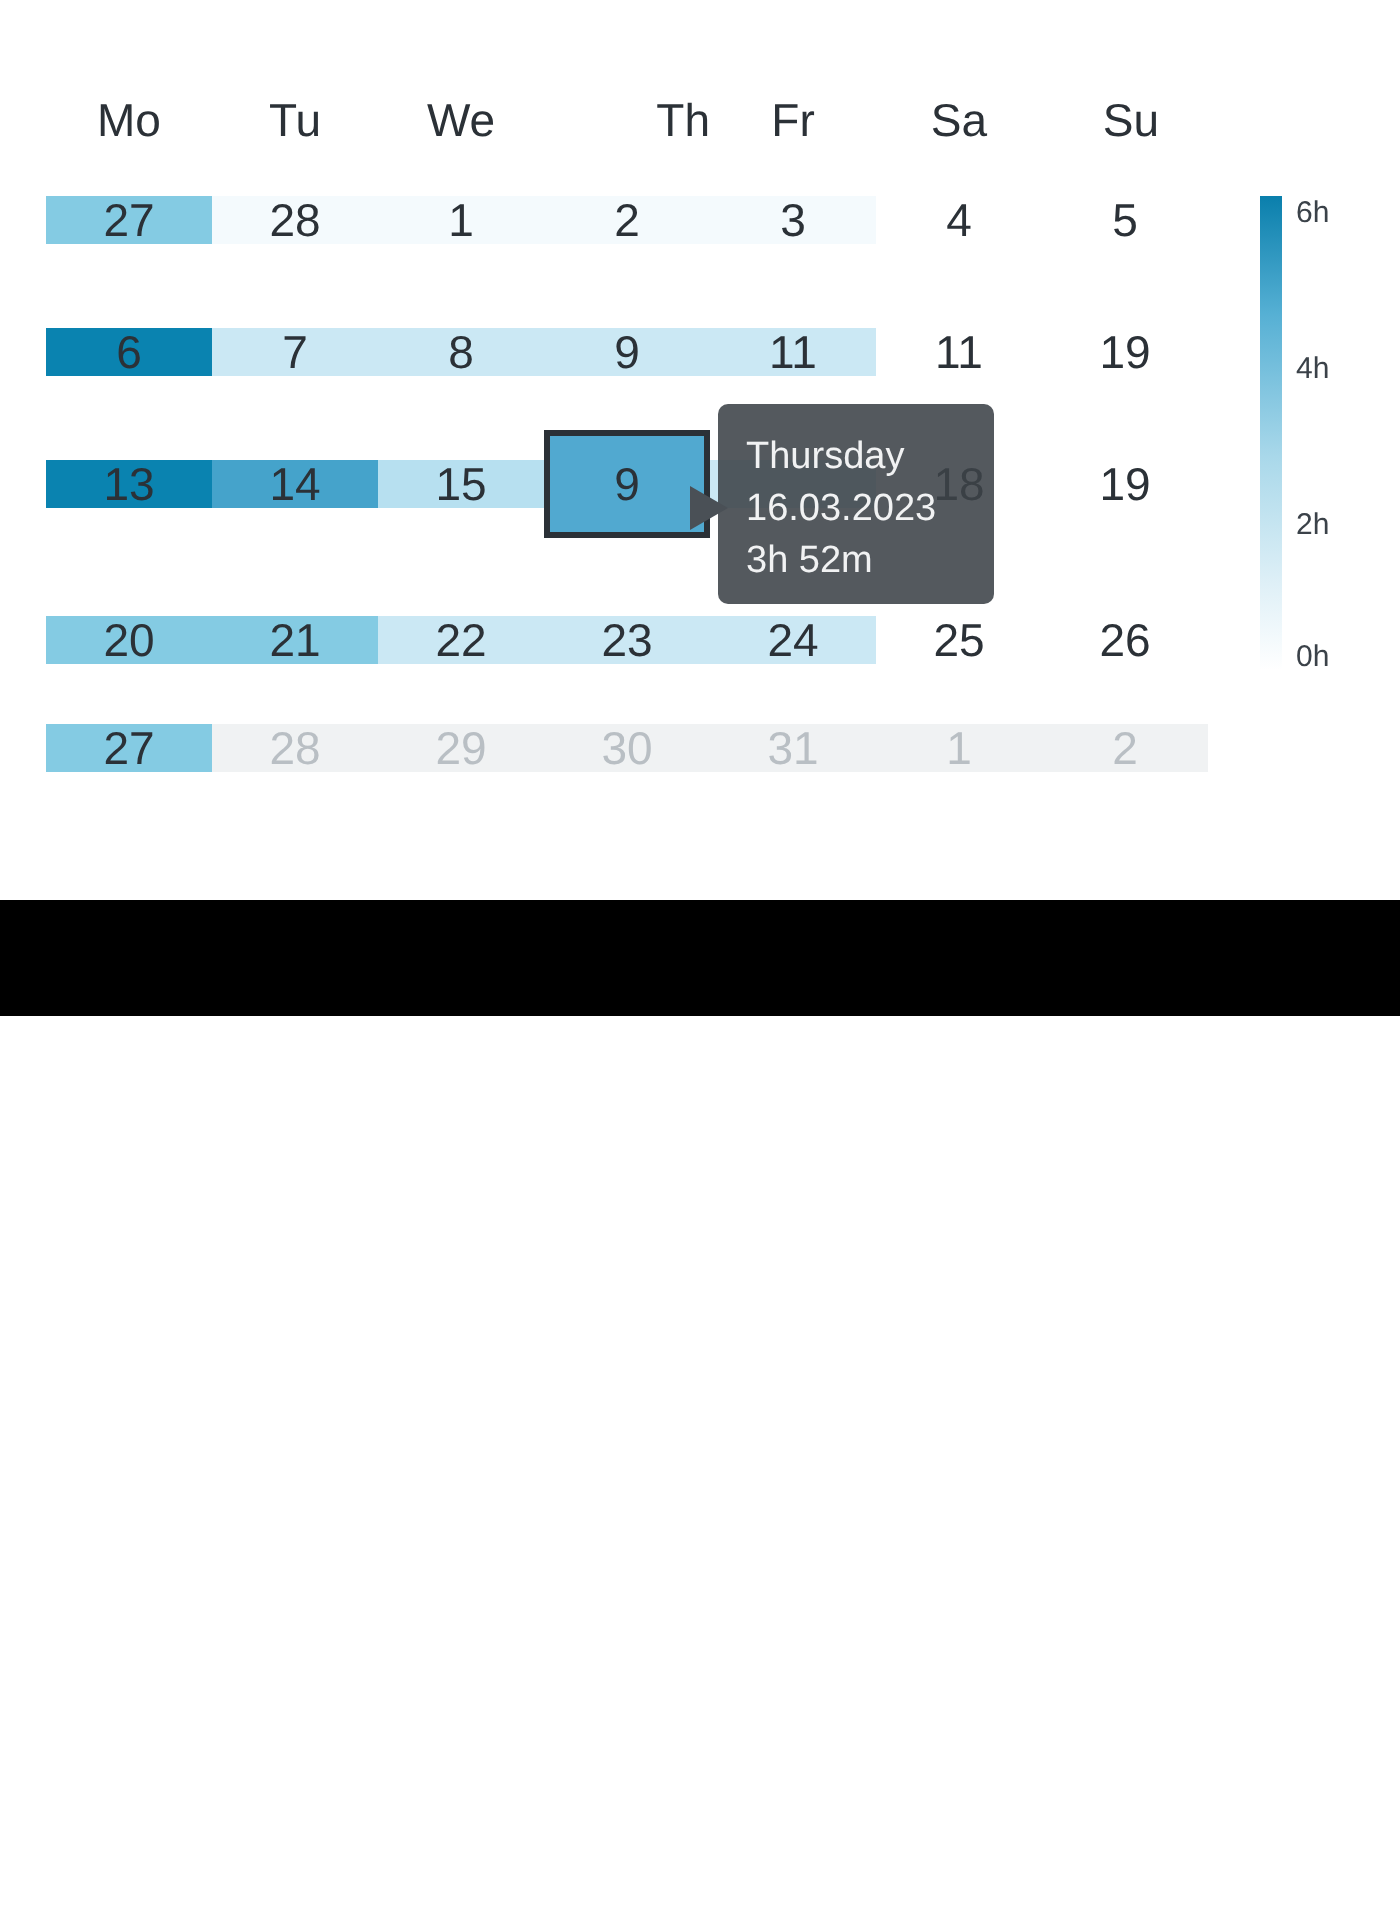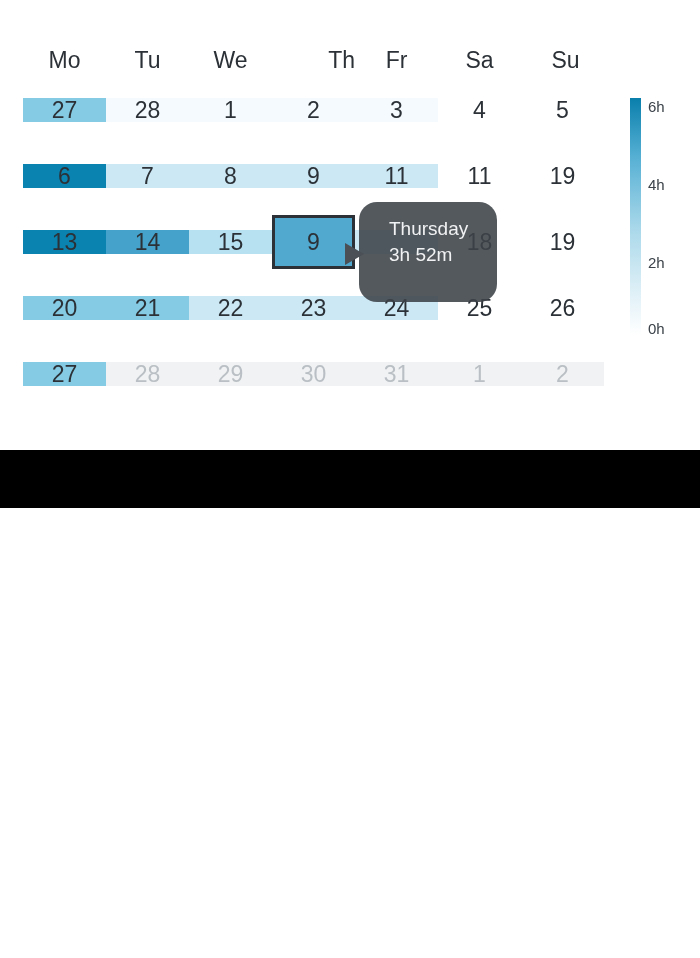--- a/index.html
+++ b/index.html
@@ -30,22 +30,22 @@
   }
   .cal-pointer{
     position:absolute;left:345px;top:243px;width:0;height:0;z-index:6;
     border-top:11px solid transparent;border-bottom:11px solid transparent;
     border-left:19px solid #4a5056;
   }
 
   
   #cal-tooltip{
     position:absolute;left:359px;top:202px;width:138px;height:100px;
-    background:rgba(60,66,72,.88);border-radius:18px;z-index:5;
-    padding:14px 0 0 30px;box-sizing:border-box;
+    background:rgba(60,66,72,.88);border-radius:5px;z-index:5;
+    padding:14px 0 0 14px;box-sizing:border-box;
   }
   #cal-tooltip div{
     font-size:19px;line-height:26px;color:#f1f2f3;white-space:nowrap;
   }
 
   
   #heat-legend{position:absolute;left:630px;top:98px;width:60px;height:245px;}
   #legend-bar{
     position:absolute;left:0;top:0;width:11px;height:237px;
     background:linear-gradient(to top,#ffffff 0%,#dff0f7 18%,#a9d8ea 45%,#56b0d4 75%,#0a7fac 100%);
@@ -107,21 +107,21 @@
         <div class="row-band" style="left: 249px; width: 83px; background: rgb(81, 169, 208);"></div>
         <div class="row-band" style="left: 332px; width: 83px; background: rgb(203, 232, 244);"></div>
         <div class="row-band" style="left: 415px; width: 166px; background: rgb(255, 255, 255);"></div>
         <div class="cal-cell" style="left: 0px;">13</div>
         <div class="cal-cell" style="left: 83px;">14</div>
         <div class="cal-cell" style="left: 166px;">15</div>
         <div class="cal-cell sel" style="left: 249px; background: rgb(81, 169, 208);">9</div>
         <div class="cal-cell" style="left: 415px;">18</div>
         <div class="cal-cell" style="left: 498px;">19</div>
       </div>
-      <div class="cal-row" style="top: 198px;">
+      <div class="cal-row" style="top: 210px;">
         <div class="row-band" style="left: 0px; width: 166px; background: rgb(132, 203, 227);"></div>
         <div class="row-band" style="left: 166px; width: 249px; background: rgb(203, 232, 244);"></div>
         <div class="row-band" style="left: 415px; width: 166px; background: rgb(255, 255, 255);"></div>
         <div class="cal-cell" style="left: 0px;">20</div>
         <div class="cal-cell" style="left: 83px;">21</div>
         <div class="cal-cell" style="left: 166px;">22</div>
         <div class="cal-cell" style="left: 249px;">23</div>
         <div class="cal-cell" style="left: 332px;">24</div>
         <div class="cal-cell" style="left: 415px;">25</div>
         <div class="cal-cell" style="left: 498px;">26</div>
@@ -136,20 +136,21 @@
         <div class="cal-cell muted" style="left: 332px;">31</div>
         <div class="cal-cell muted" style="left: 415px;">1</div>
         <div class="cal-cell muted" style="left: 498px;">2</div>
       </div>
     </div>
 
   <div class="cal-pointer"></div>
 
   <div id="cal-tooltip">
     <div>Thursday</div>
+    <div>16.03.2023</div>
     <div>3h 52m</div>
   </div>
 
   <div id="heat-legend">
     <div id="legend-bar"></div>
   <div class="legend-tick" style="top: 0px;">6h</div>
       <div class="legend-tick" style="top: 78px;">4h</div>
       <div class="legend-tick" style="top: 156px;">2h</div>
       <div class="legend-tick" style="top: 222px;">0h</div>
     </div>

